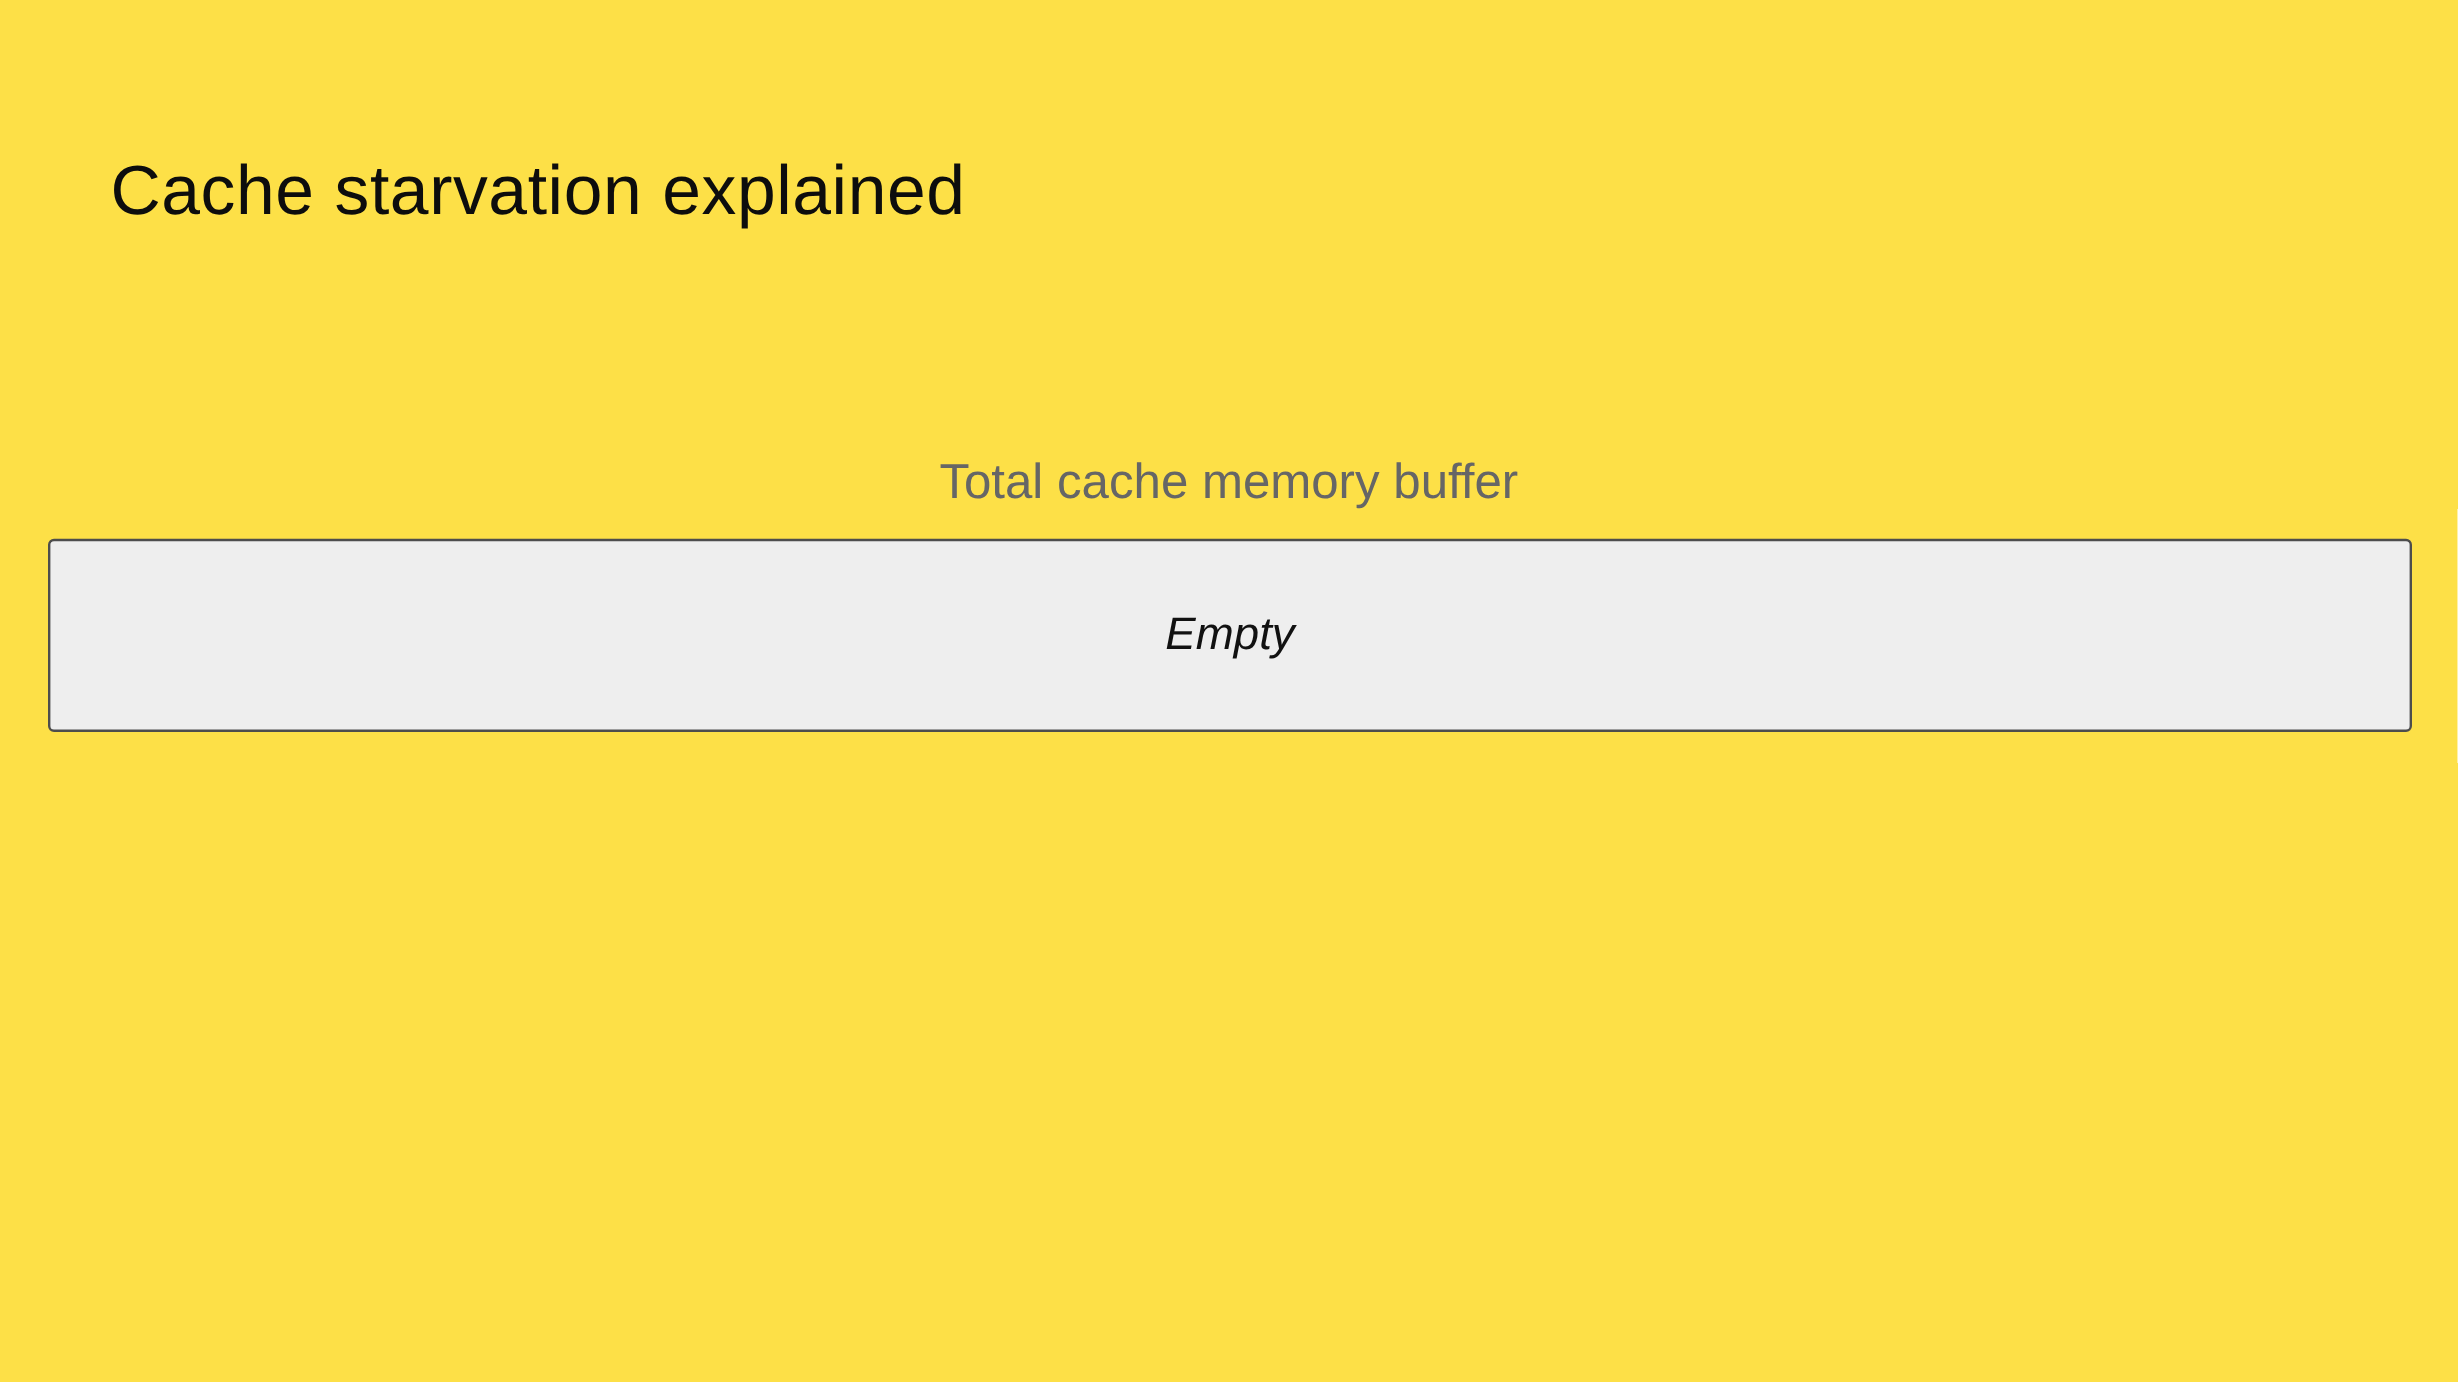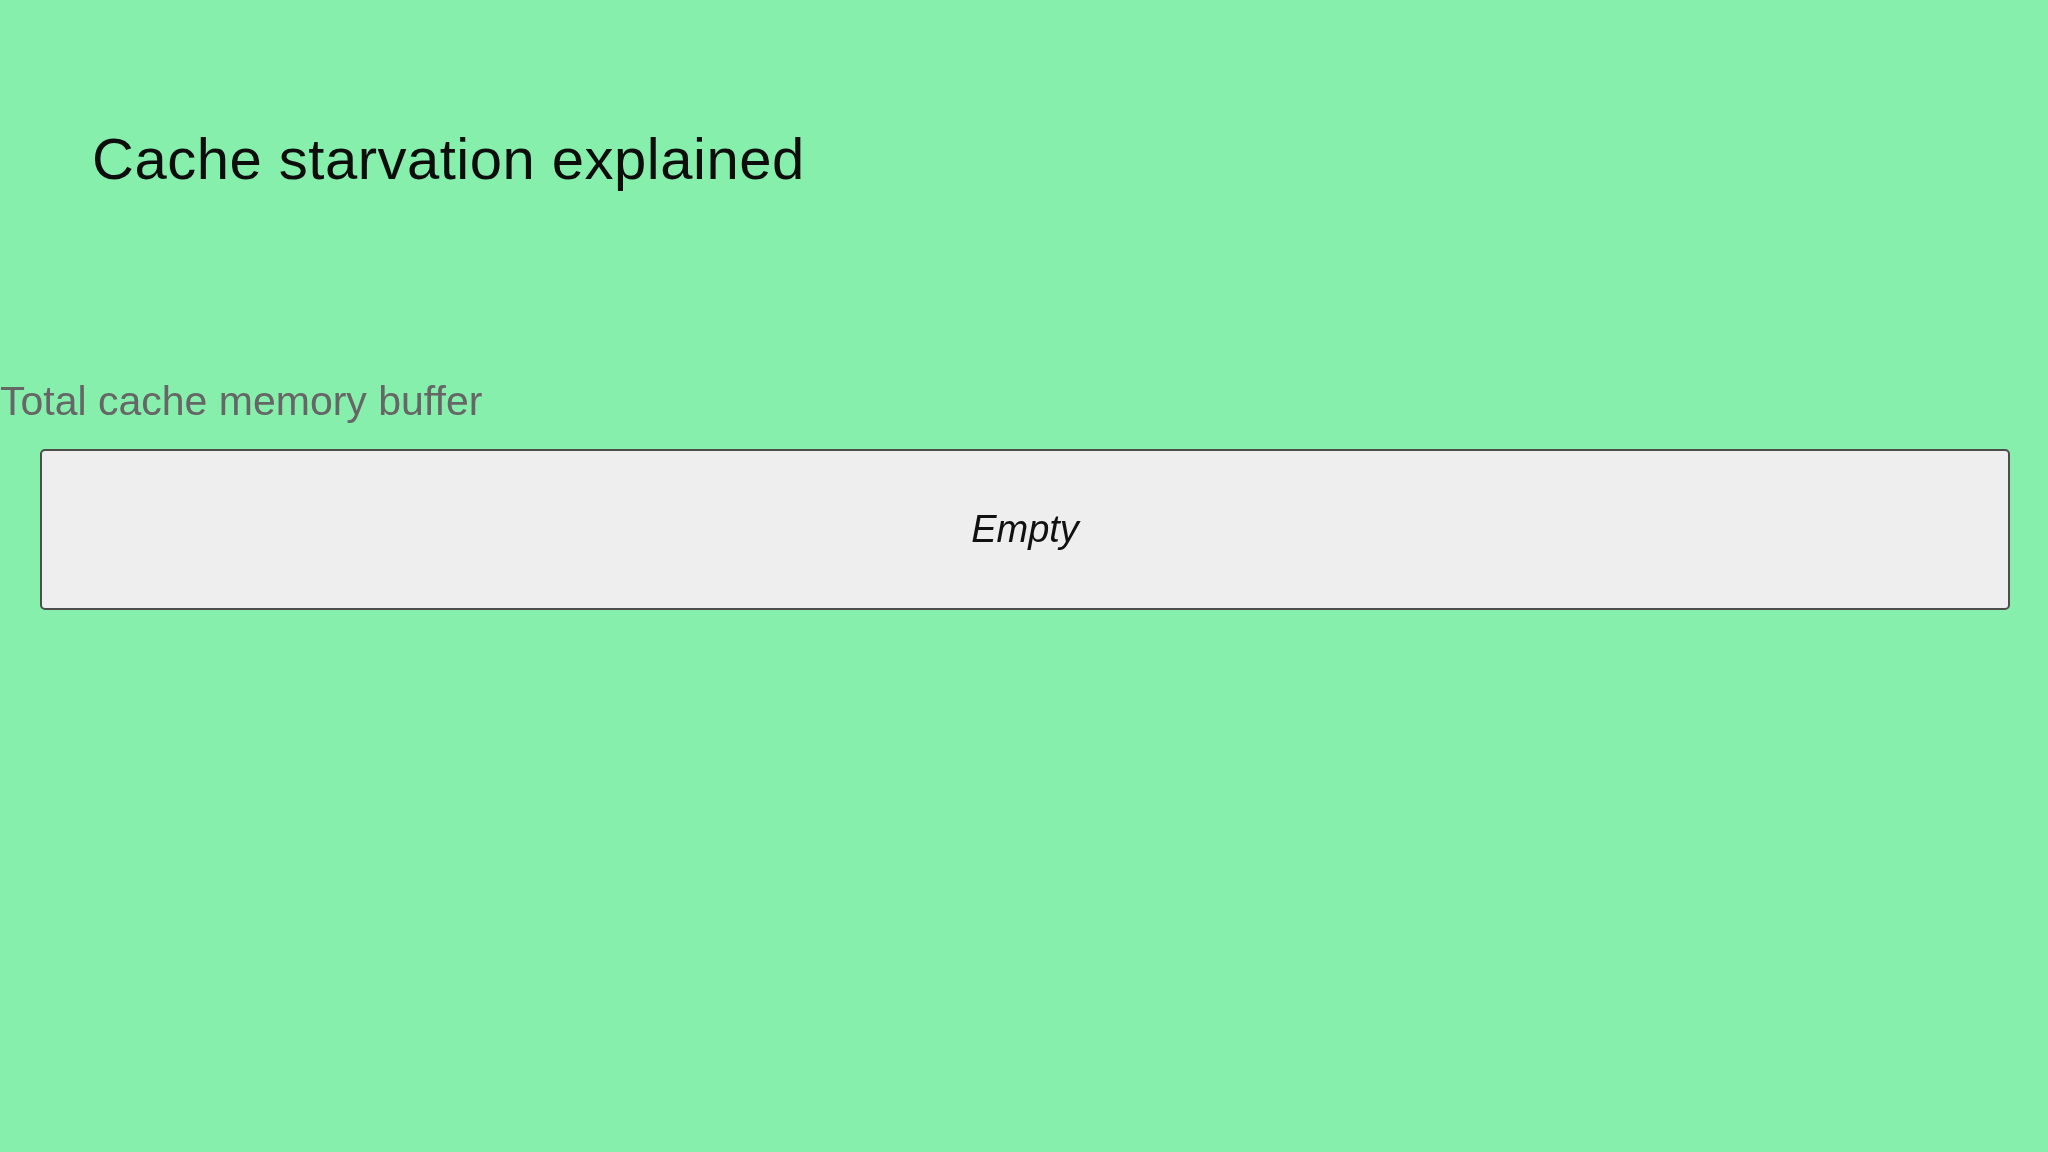--- a/index.html
+++ b/index.html
@@ -4,40 +4,40 @@
 <style>
   html, body {
     margin: 0;
     padding: 0;
     background: #ffffff;
   }
   .slide {
     position: relative;
     width: 2048px;
     height: 1152px;
-    background: #86efac;
+    background: #fde047;
     overflow: hidden;
     font-family: "Liberation Sans", sans-serif;
   }
   .slide-title {
     position: absolute;
     left: 92px;
     top: 126px;
     font-size: 58px;
     line-height: 1.15;
     color: #0d0d0d;
     letter-spacing: 0.5px;
     white-space: nowrap;
   }
   .buffer-caption {
     position: absolute;
     left: 0;
     top: 378px;
     width: 100%;
-    text-align: left;
+    text-align: center;
     font-size: 41px;
     color: #666666;
     white-space: nowrap;
   }
   .buffer-box {
     position: absolute;
     left: 40px;
     top: 449px;
     width: 1970px;
     height: 161px;

